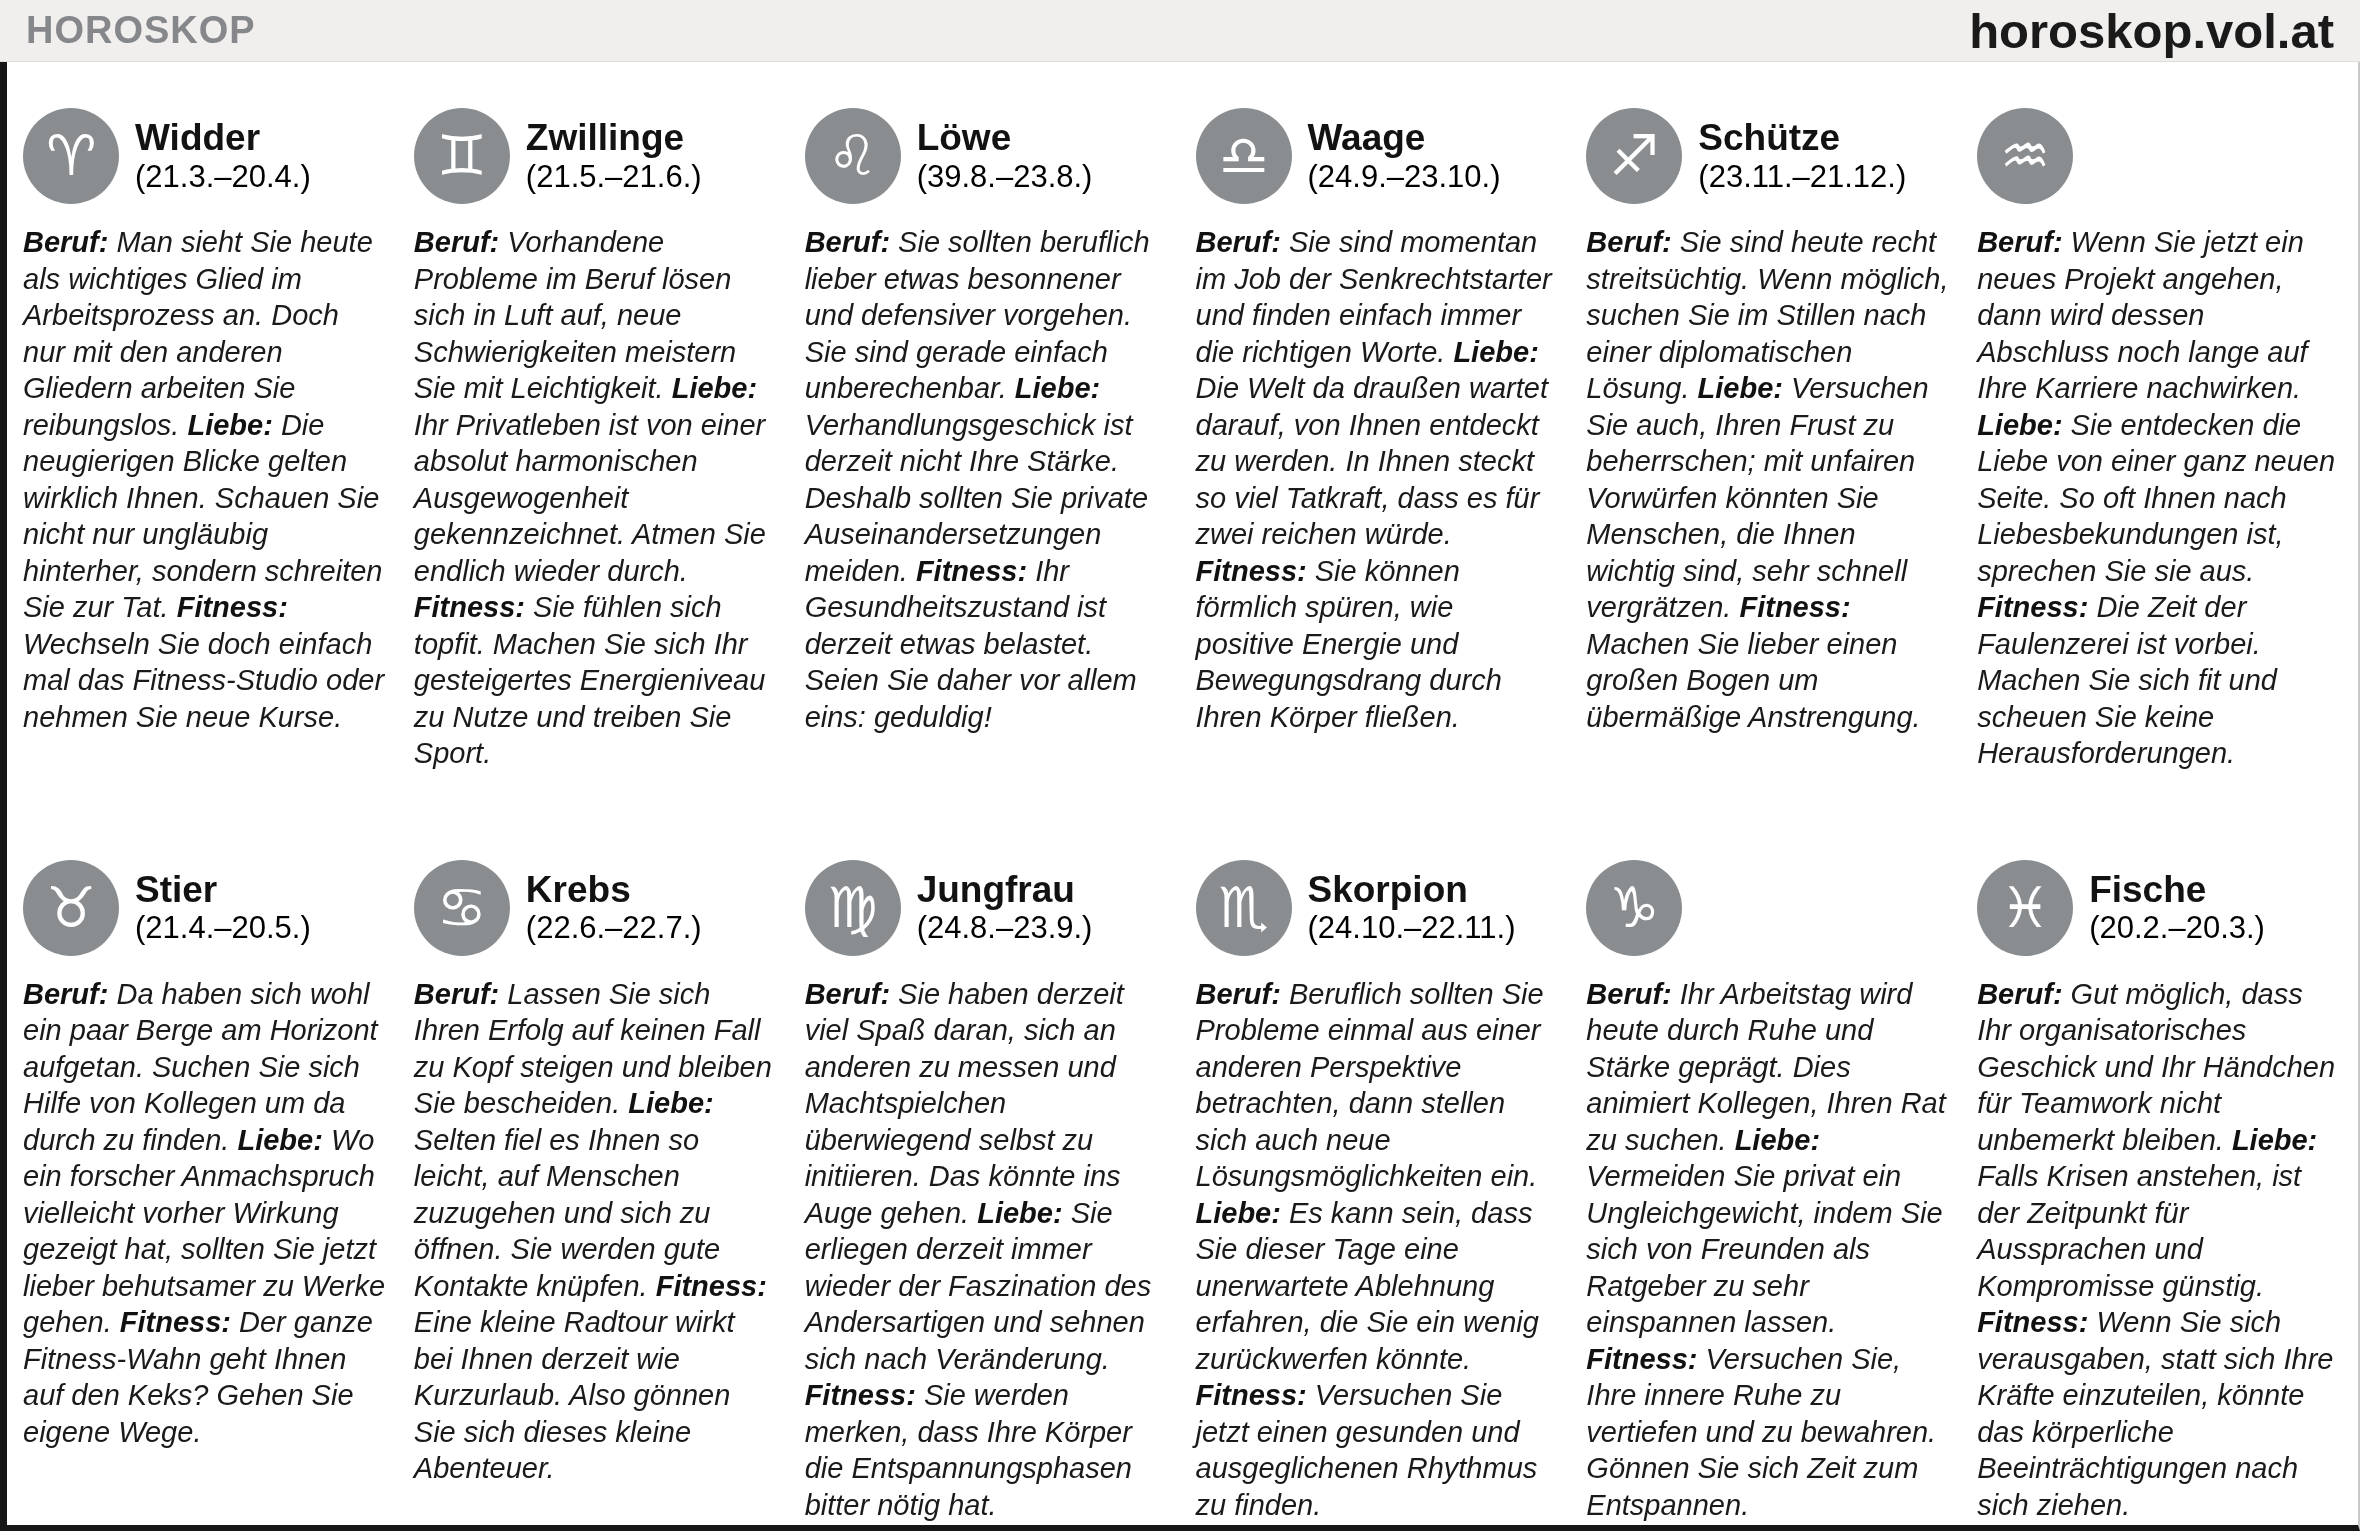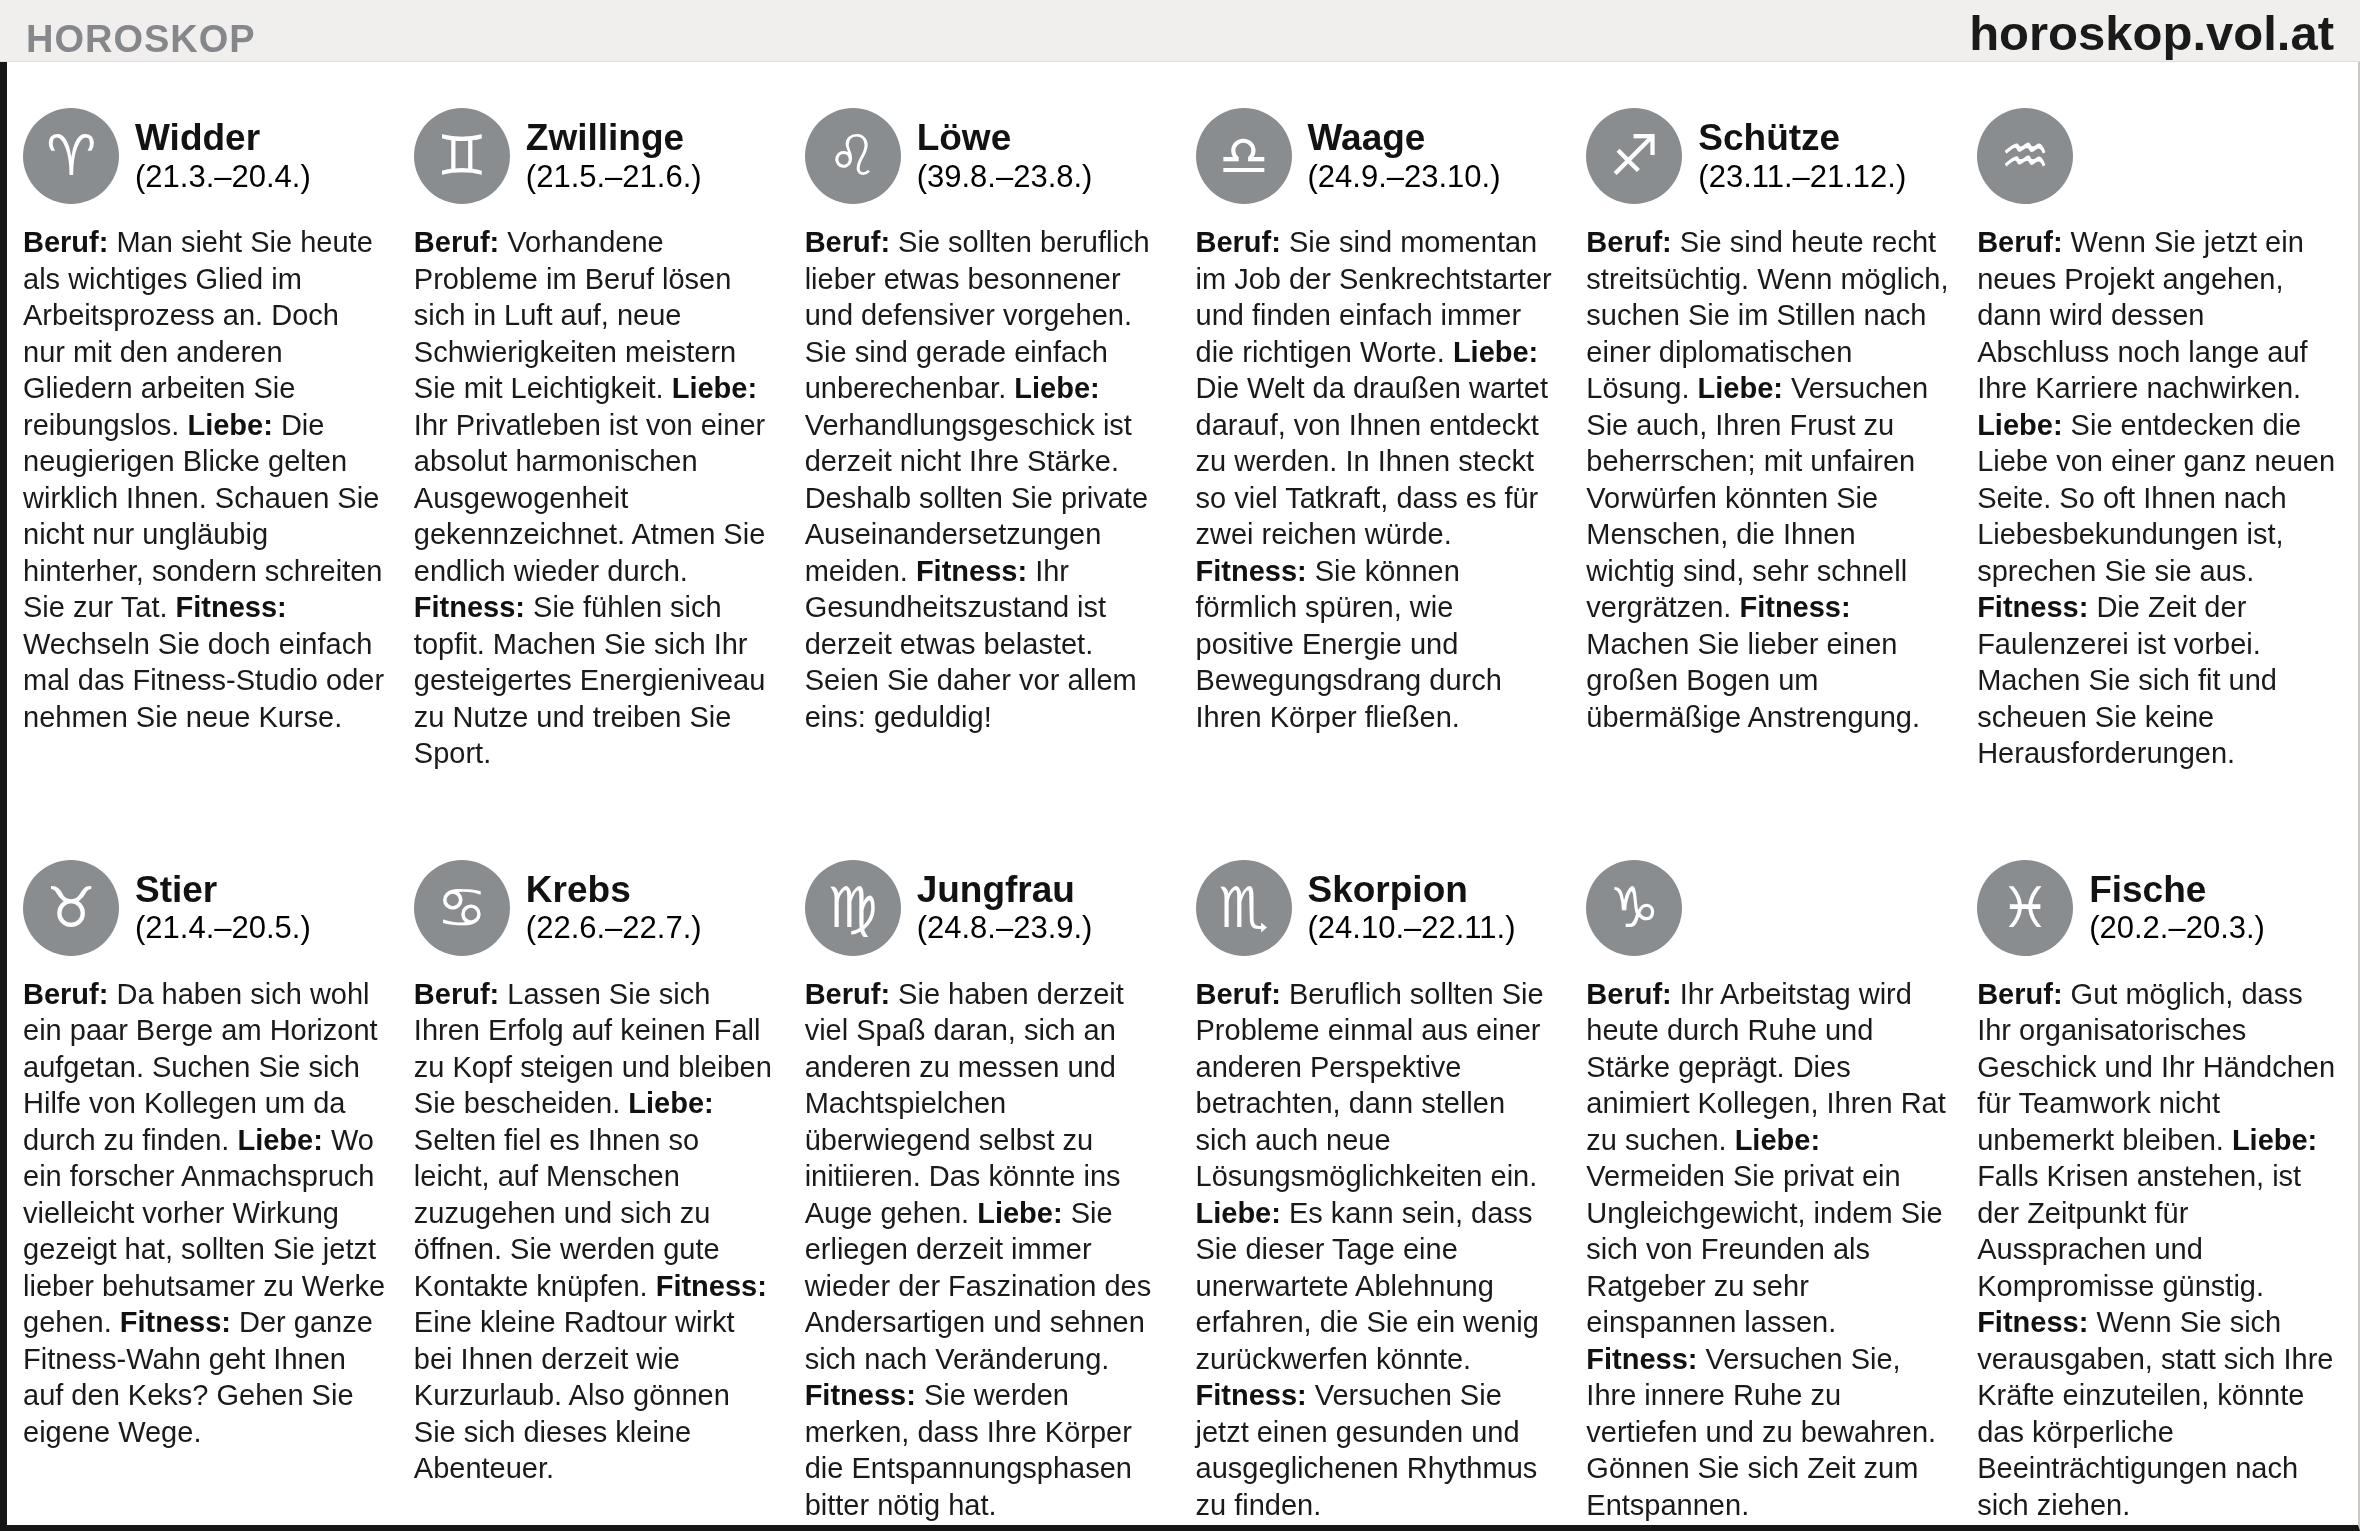--- a/index.html
+++ b/index.html
@@ -13,21 +13,21 @@
     height: 1531px;
     overflow: hidden;
     position: relative;
   }
   
   .topbar {
     height: 62px;
     background: var(--header-bg, #f0efee);
     border-bottom: 1px solid #dededb;
     display: flex;
-    align-items: flex-end;
+    align-items: center;
     justify-content: space-between;
     padding: 0 26px;
     box-sizing: border-box;
   }
   .topbar-title {
     font-size: 38px;
     font-weight: 700;
     letter-spacing: 1px;
     color: var(--header-title, #85878a);
   }
@@ -84,20 +84,21 @@
     font-size: 31px;
     color: #000000;
     line-height: 1.15;
   }
   .sign-text {
     margin: 20px 0 0 0;
     font-size: 29px;
     line-height: 36.5px;
     color: #1a1a1a;
     overflow-wrap: break-word;
+    font-style: italic;
   }
   .sign-text b {
     font-weight: 700;
     color: #111111;
   }
 </style>
 </head>
 <body>
 
 <header class="topbar">

